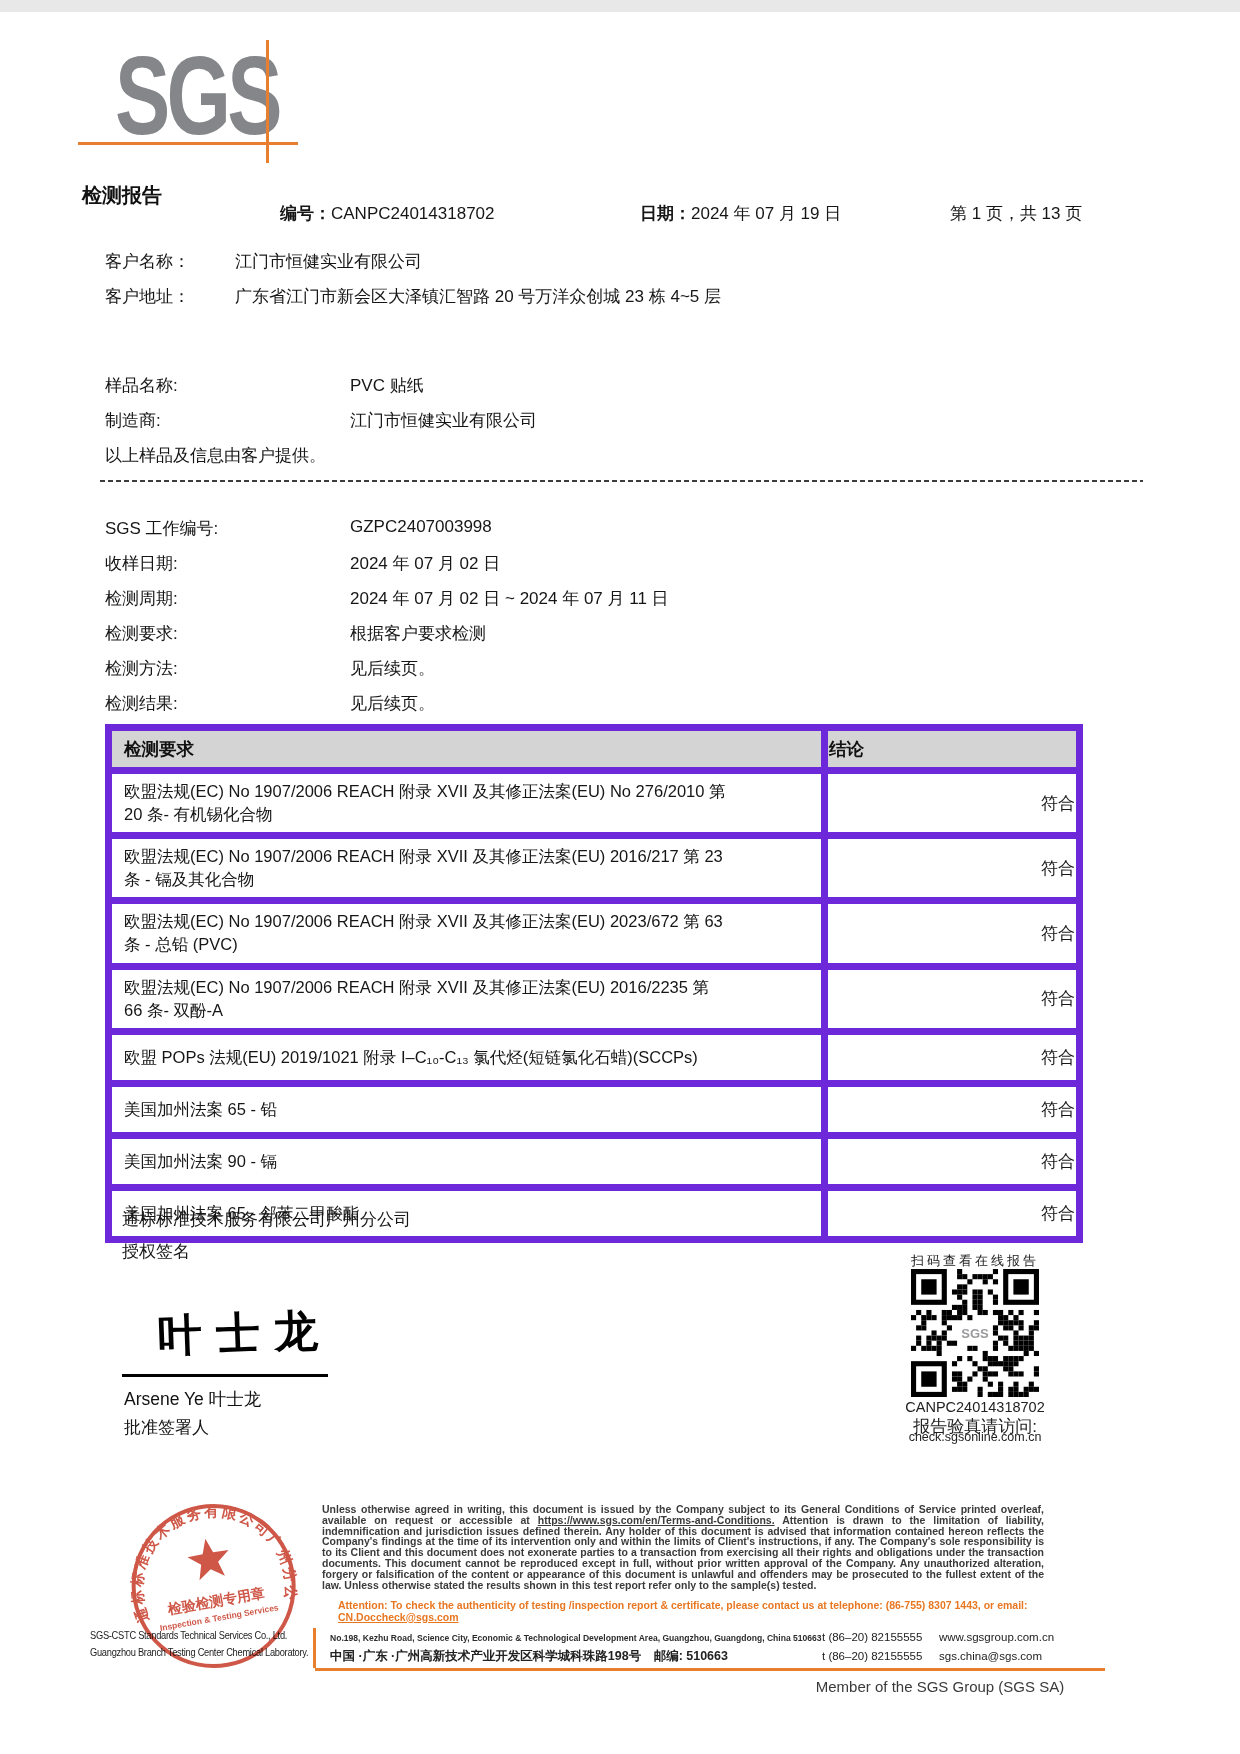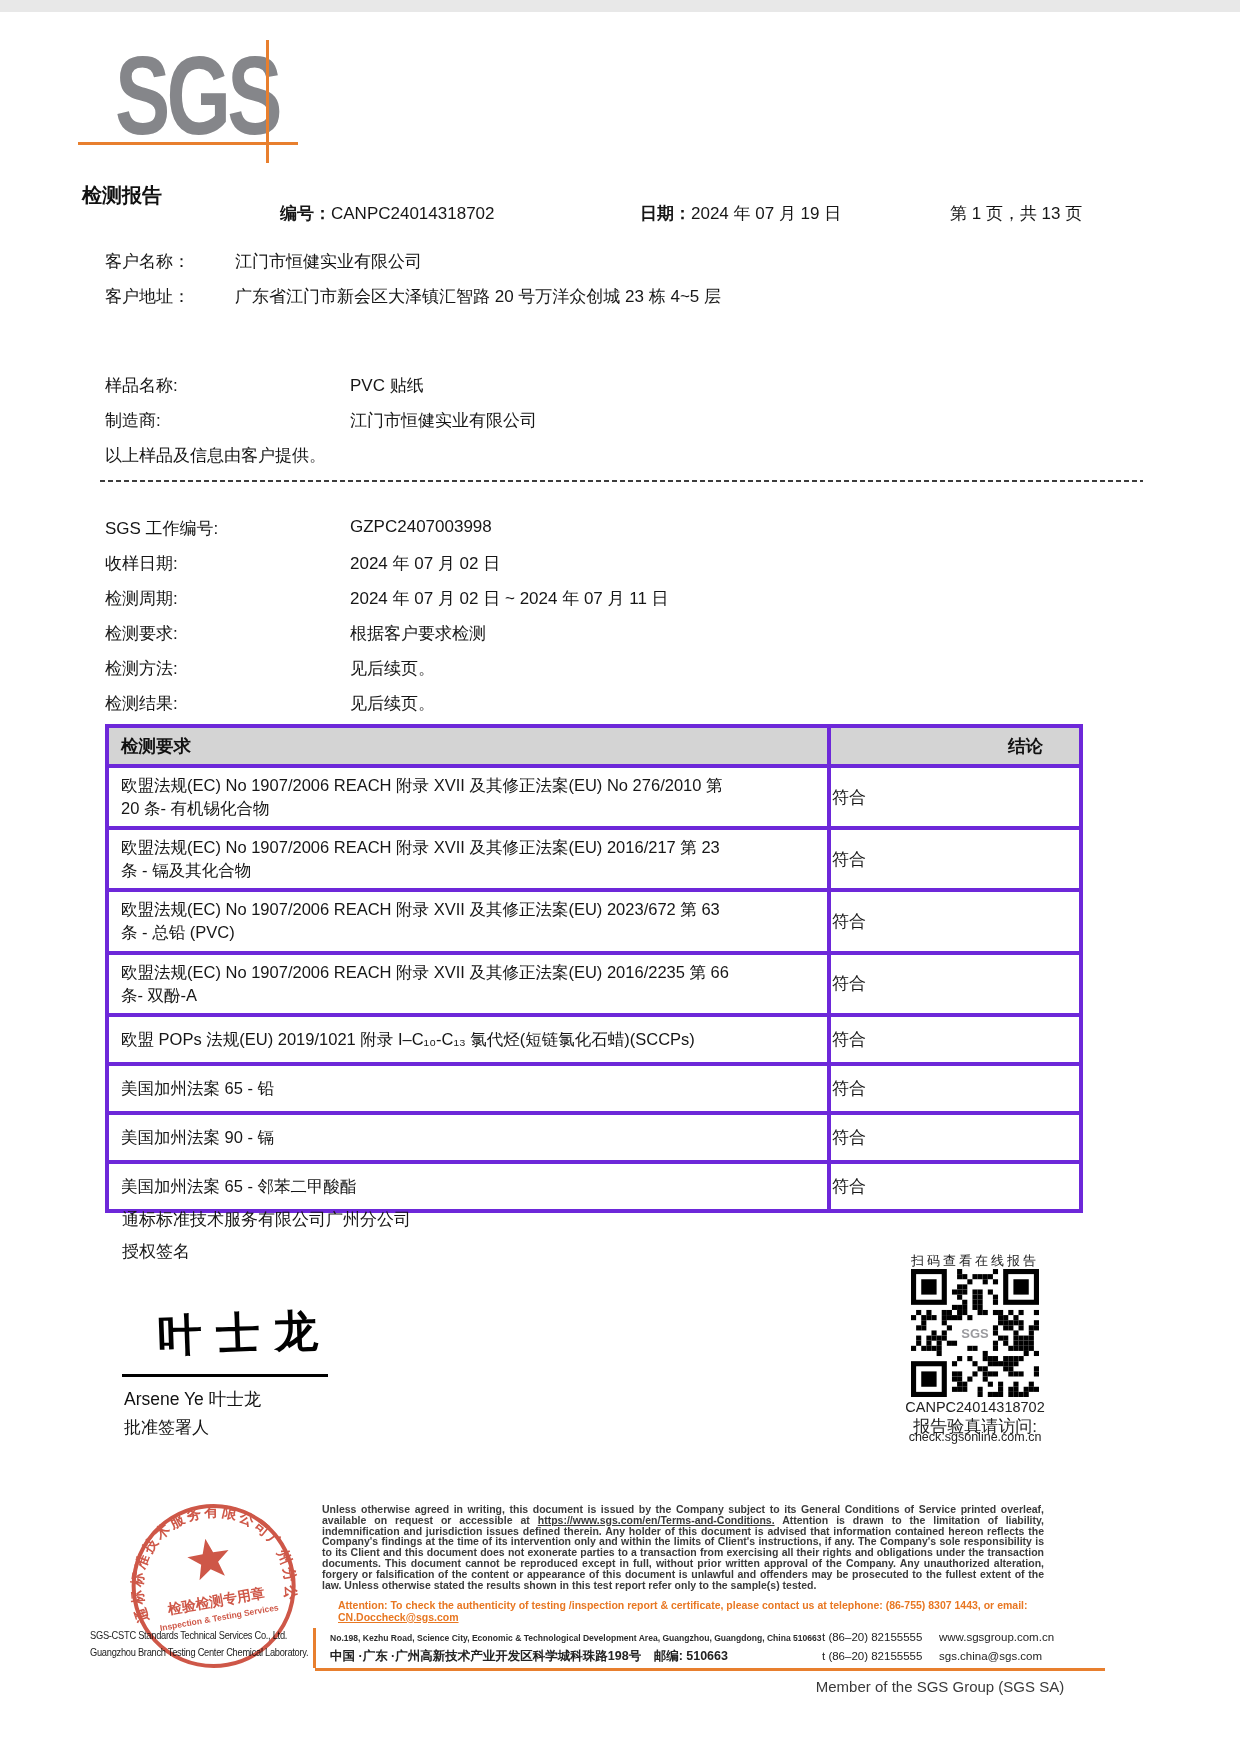--- a/index.html
+++ b/index.html
@@ -7,26 +7,26 @@
         font-family:"Liberation Sans","DejaVu Sans",sans-serif;color:#111;overflow:hidden}
   .abs{position:absolute}
   .lbl{font-size:17px;color:#161616}
   .val{font-size:17px;color:#161616}
   .bold{font-weight:bold}
   .logo-text{font-weight:bold;color:#85868a;font-size:112px;line-height:100px;
              letter-spacing:-5px;transform:scaleX(.74);transform-origin:left top}
   .o-line{background:#e87f2e}
   .dashes{height:2px;background:repeating-linear-gradient(90deg,#3c3c3c 0 5px,transparent 5px 8px)}
   table.results{position:absolute;left:105px;top:712px;width:978px;border-collapse:collapse;table-layout:fixed}
-  .results th,.results td{border:4px solid #6d28d9;vertical-align:middle}
+  .results th,.results td{border:7px solid #6d28d9;vertical-align:middle}
   .results th{background:#d4d4d4;height:34px;font-size:17.5px;color:#111}
   th.h-req{text-align:left;padding-left:12px}
-  th.h-con{width:211px;text-align:right;padding-right:36px}
+  th.h-con{width:211px;text-align:left;padding-right:36px}
   td.req{font-size:16.5px;line-height:1.4;padding:6px 90px 6px 12px;color:#161616}
-  td.con{text-align:left;font-size:17px;color:#161616}
+  td.con{text-align:right;font-size:17px;color:#161616}
   tr.single td.req{padding-top:11px;padding-bottom:11px}
   .sig-hand{font-family:"DejaVu Serif","Liberation Serif",serif;font-weight:bold;font-size:44px;
             letter-spacing:14px;transform:rotate(-2deg);color:#000}
   .qrblock{text-align:center;width:140px}
   .foot{font-size:10.5px;line-height:10.8px;text-align:justify;font-weight:bold;color:#3b3b3b}
   .foot .link{text-decoration:underline}
   .attn{font-size:10.5px;line-height:11.5px;font-weight:bold;color:#e87722}
   .attn .link{text-decoration:underline}
   .addr-en{font-size:9.5px;font-weight:bold;color:#2c2c2c;white-space:nowrap;transform:scaleX(.9);transform-origin:left}
   .addr-cn{font-size:12.5px;font-weight:bold;color:#222;white-space:nowrap}

